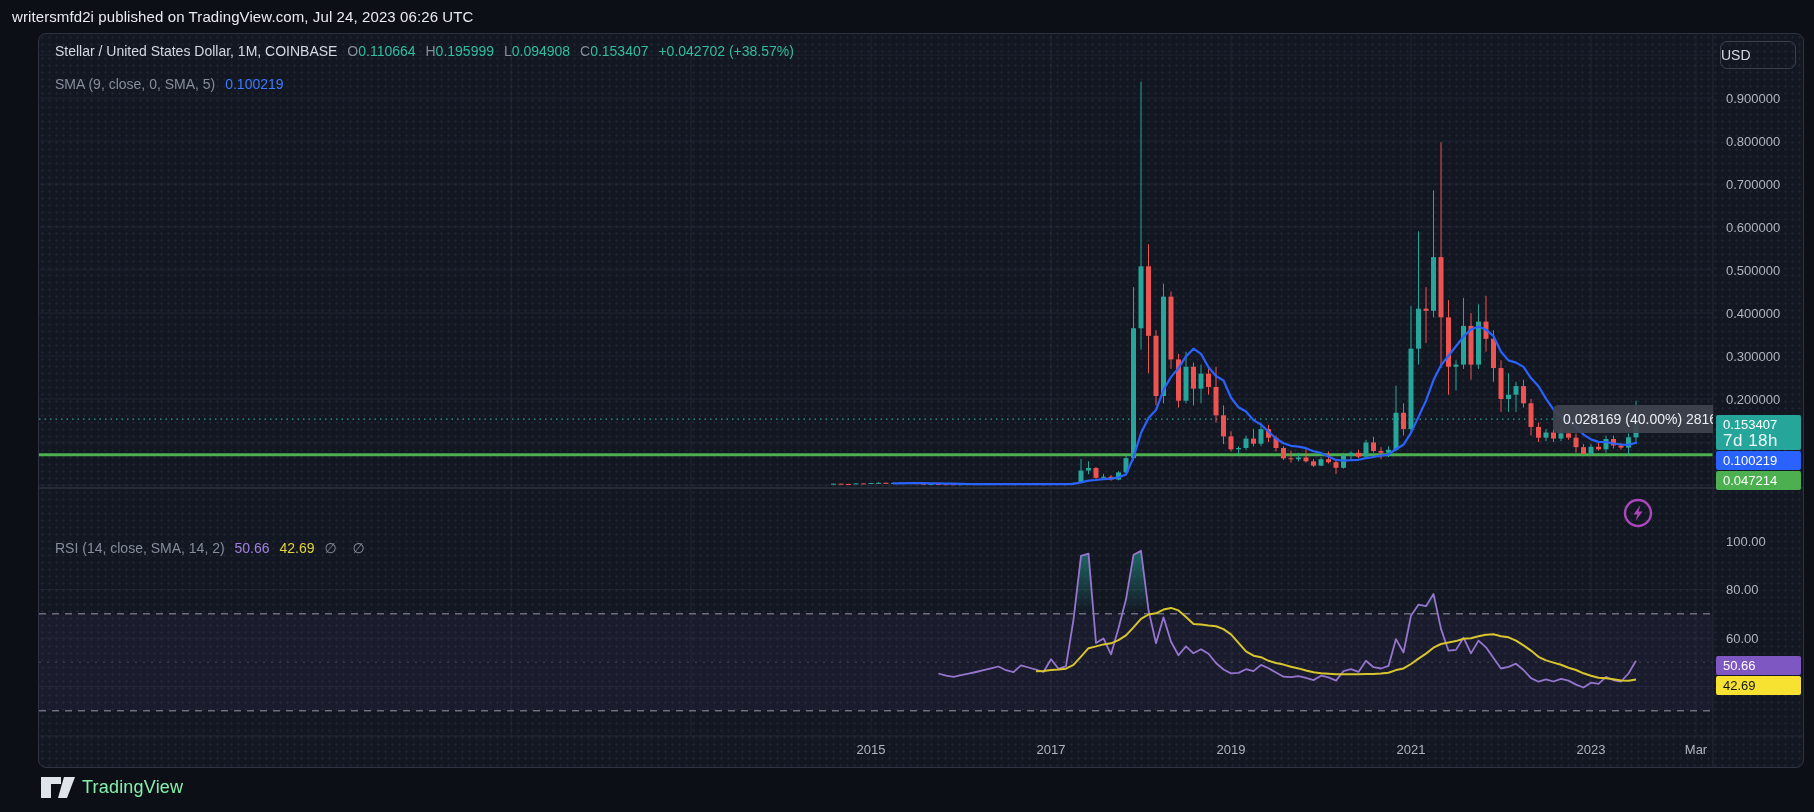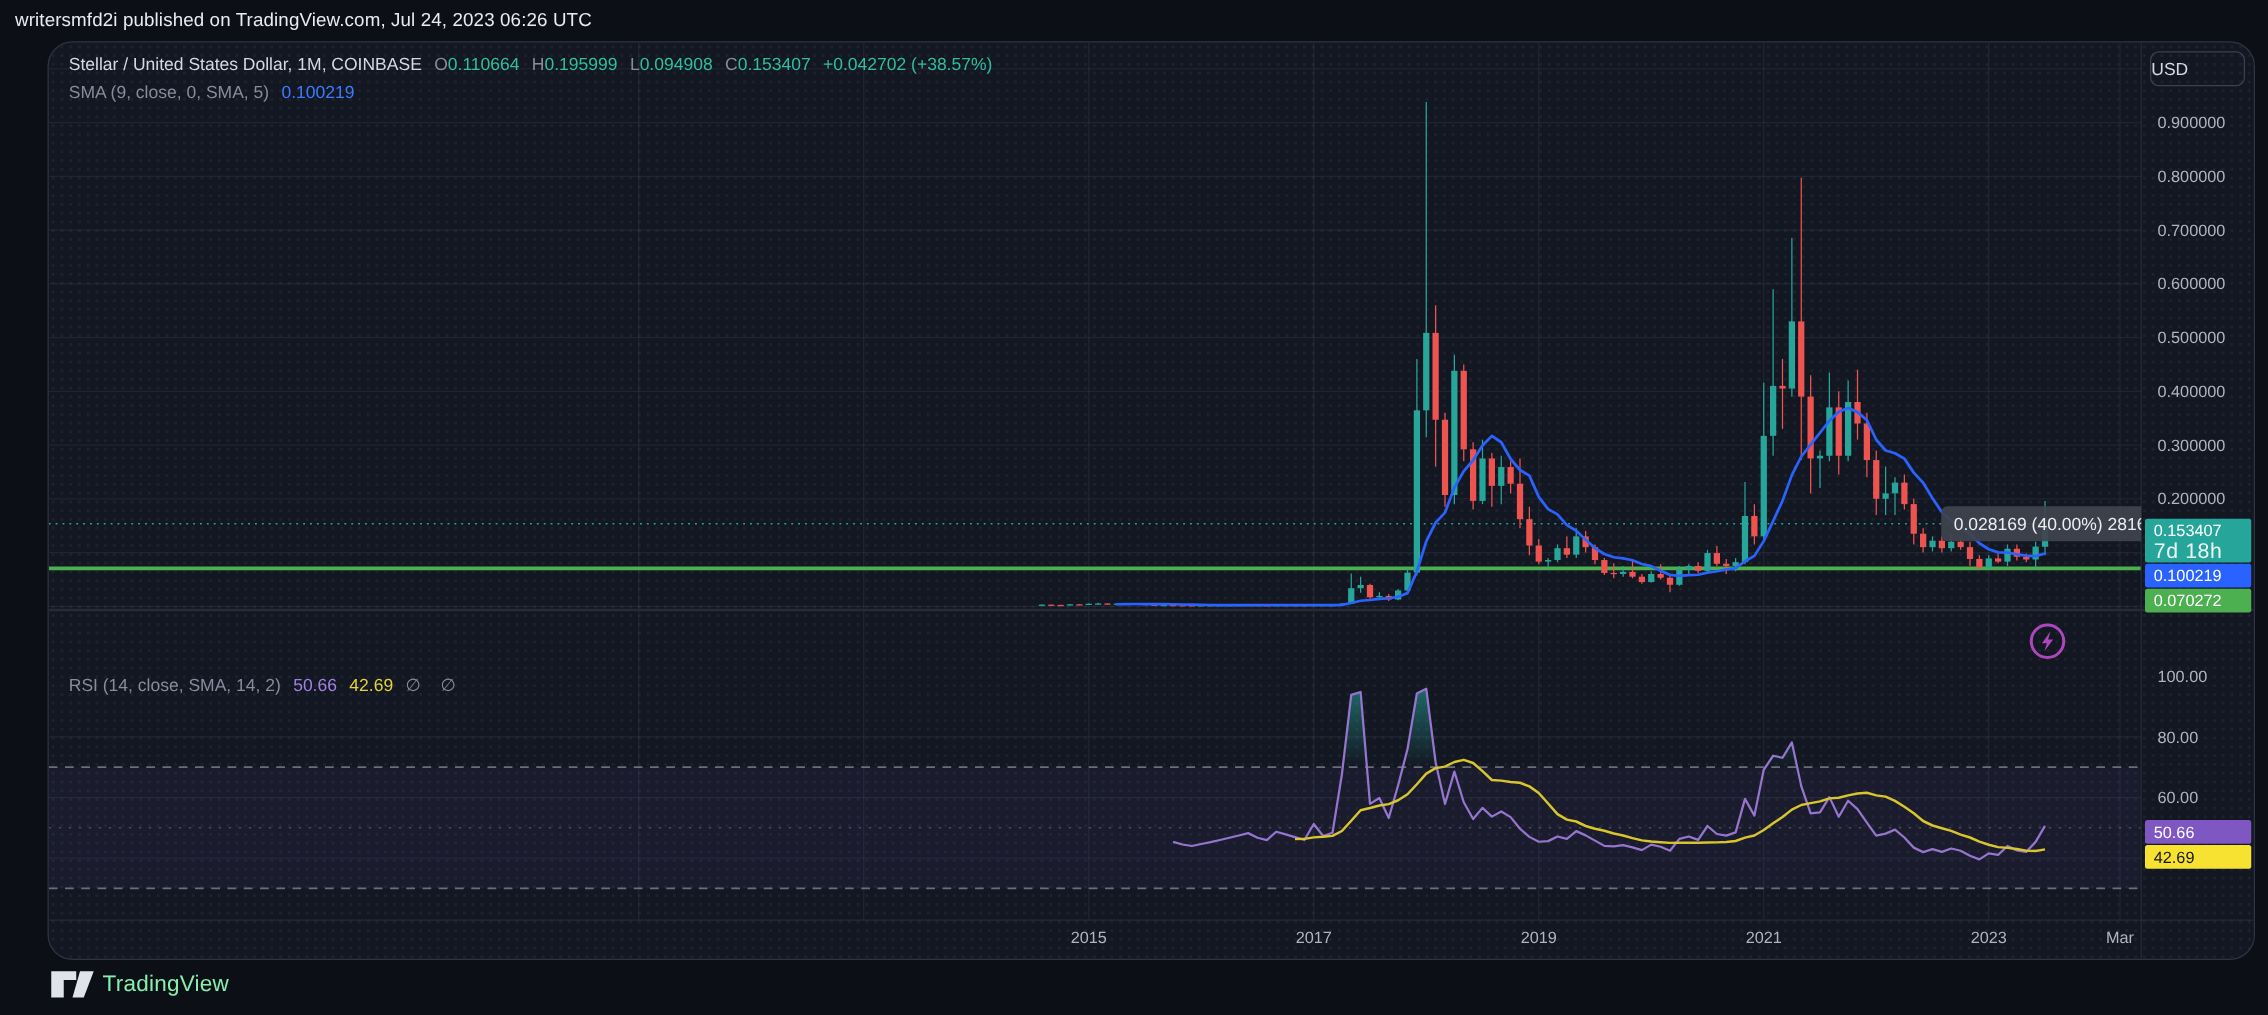--- a/index.html
+++ b/index.html
@@ -4,34 +4,34 @@
 <style>
   html,body{margin:0;padding:0;background:#0c0f16;}
   body{width:1814px;height:812px;position:relative;overflow:hidden;
        font-family:"Liberation Sans","DejaVu Sans",sans-serif;
        -webkit-font-smoothing:antialiased;}
   .abs{position:absolute;}
   
   #published{left:12px;top:8px;font-size:15px;font-weight:400;color:#e9ebf0;letter-spacing:.1px;}
   
   #widget{left:38px;top:33px;width:1764px;height:733px;background:#131722;
-          border:1px solid #2f3442;border-radius:20px;overflow:hidden;}
+          border:1px solid #2f3442;border-radius:8px;overflow:hidden;}
   #dots{left:0;top:0;right:0;bottom:0;
         background-image:radial-gradient(rgba(125,135,160,0.10) 1px,transparent 1.3px);
         background-size:7px 7px;pointer-events:none;}
   #chart-svg{left:0;top:0;}
   
   .legend{font-size:14px;color:#d5d9e2;white-space:nowrap;}
   .dim{color:#868d9b;}
   .grn{color:#2fbfa0;}
   .blu{color:#3d7bff;}
   .pur{color:#a081e0;}
   .yel{color:#e3d33c;}
   #legend-symbol{left:16px;top:9px;}
-  #legend-sma{left:16px;top:31px;}
+  #legend-sma{left:16px;top:42px;}
   #legend-rsi{left:16px;top:506px;}
   .sp{display:inline-block;width:6px;}
   
   #usd-btn{left:1681px;top:7px;width:74px;height:26px;border:1px solid #3c4150;border-radius:7px;
            color:#d6dae2;font-size:14px;line-height:26px;text-align:left;background:transparent;cursor:pointer;}
   
   .badge{left:1677px;width:85px;color:#fff;font-size:13px;border-radius:2px;box-sizing:border-box;padding-left:7px;}
   #badge-last{top:381px;height:35px;padding-top:2px;line-height:16px;}
   #badge-last .cd{font-size:17px;opacity:.92;letter-spacing:.5px;}
   #badge-sma{top:417px;height:19px;line-height:19px;}
@@ -374,21 +374,21 @@
 
   <div class="abs" id="usd-btn">USD</div>
 
   <div class="abs" id="tooltip">0.028169 (40.00%) 2816</div>
 
   <div class="abs badge" id="badge-last" style="background:#26a69a">
     <div>0.153407</div>
     <div class="cd">7d 18h</div>
   </div>
   <div class="abs badge" id="badge-sma" style="background:#2962ff">0.100219</div>
-  <div class="abs badge" id="badge-hline" style="background:#4caf50">0.070272</div>
+  <div class="abs badge" id="badge-hline" style="background:#4caf50">0.047214</div>
   <div class="abs badge" id="badge-rsi" style="background:#7e57c2">50.66</div>
   <div class="abs badge" id="badge-rsima" style="background:#f8e231">42.69</div>
 
   <svg class="abs" id="boost" viewBox="0 0 34 34">
     <circle cx="17" cy="17" r="13" fill="none" stroke="#ab47bc" stroke-width="2.4"></circle>
     <polygon points="19.5,9 12.5,18.5 16.5,18.5 14.5,25 21.5,15.5 17.5,15.5" fill="#ab47bc"></polygon>
   </svg>
 </div>
 
 <div class="abs" id="footer">

